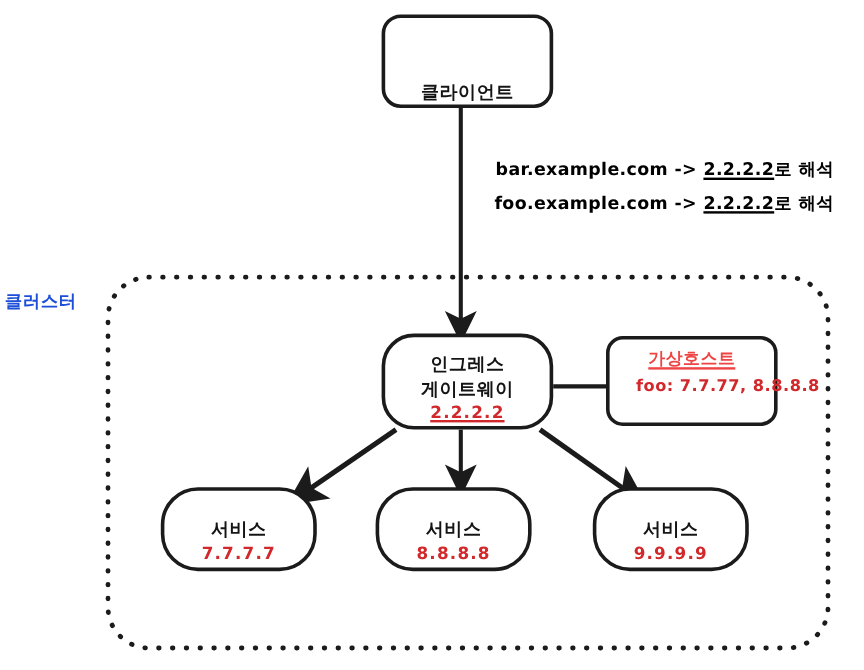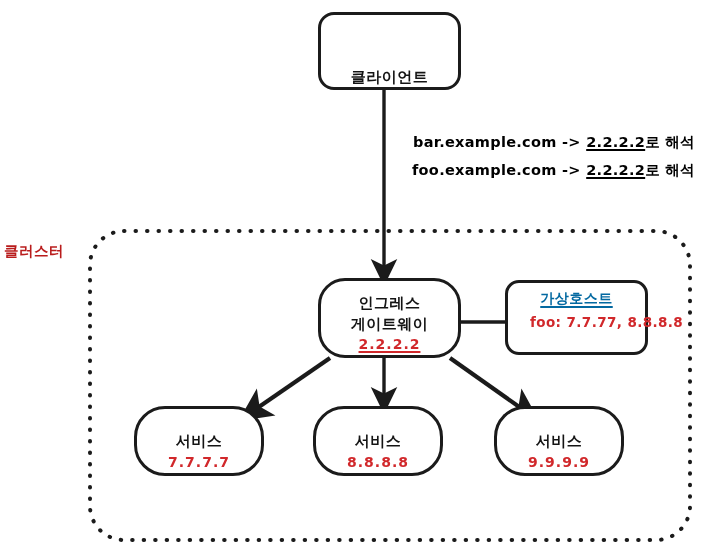--- a/index.html
+++ b/index.html
@@ -82,21 +82,21 @@
   #vhost-box {
     left: 505px;
     top: 280px;
     width: 143px;
     height: 75px;
     border-radius: 14px;
     justify-content: flex-start;
     padding-top: 7px;
   }
   #vhost-box .vh-title {
-    color: #0369a1;
+    color: #ef4444;
     font-size: 14px;
     font-weight: 600;
     letter-spacing: 0.5px;
     text-decoration: underline;
     text-underline-offset: 3px;
     text-decoration-thickness: 1.5px;
   }
   #vhost-box .vh-rows {
     margin-top: 5px;
     text-align: left;
@@ -122,21 +122,21 @@
   }
   #svc-1 { left: 134px; }
   #svc-2 { left: 313px; }
   #svc-3 { left: 494px; }
 
   
   #cluster-label {
     position: absolute;
     left: 4px;
     top: 242px;
-    color: #b91c1c;
+    color: #1d4ed8;
     font-size: 14.5px;
     font-weight: 600;
     letter-spacing: 0.5px;
     z-index: 3;
   }
   
   #dns-annotation {
     position: absolute;
     left: 412px;
     top: 128px;

